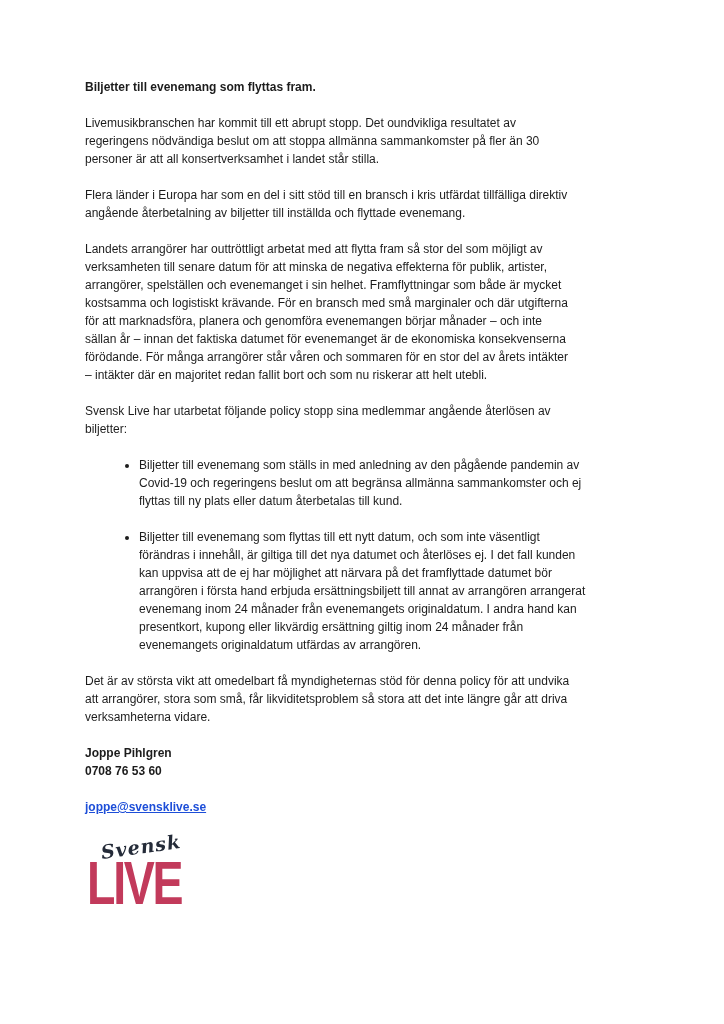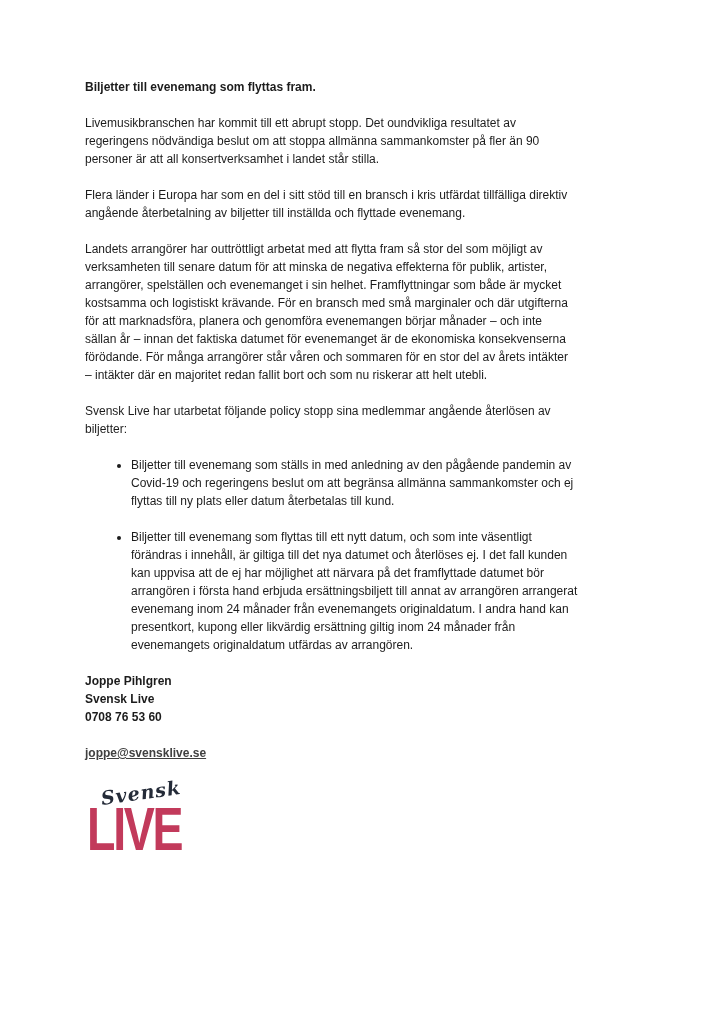--- a/index.html
+++ b/index.html
@@ -22,21 +22,21 @@
   .doc-title {
     font-weight: bold;
     margin-bottom: 18px;
     white-space: pre-line;
   }
   .para {
     margin-bottom: 18px;
     white-space: pre-line;
   }
   ul.bullets {
-    margin: 0;
+    margin: 8px;
     padding-left: 46px;
     list-style-type: disc;
   }
   ul.bullets li {
     margin-bottom: 18px;
     white-space: pre-line;
   }
   .signature { line-height: 1.5; font-weight: bold; }
   .sig-line { white-space: pre-line; }
   .email-link {
@@ -75,21 +75,21 @@
 </style>
 </head>
 <body>
 
 <div class="page">
   <div class="content">
 
     <div class="doc-title">Biljetter till evenemang som flyttas fram.</div>
 
     <div class="para">Livemusikbranschen har kommit till ett abrupt stopp. Det oundvikliga resultatet av
-regeringens nödvändiga beslut om att stoppa allmänna sammankomster på fler än 90
+regeringens nödvändiga beslut om att stoppa allmänna sammankomster på fler än 30
 personer är att all konsertverksamhet i landet står stilla.</div>
 
     <div class="para">Flera länder i Europa har som en del i sitt stöd till en bransch i kris utfärdat tillfälliga direktiv
 angående återbetalning av biljetter till inställda och flyttade evenemang.</div>
 
     <div class="para">Landets arrangörer har outtröttligt arbetat med att flytta fram så stor del som möjligt av
 verksamheten till senare datum för att minska de negativa effekterna för publik, artister,
 arrangörer, spelställen och evenemanget i sin helhet. Framflyttningar som både är mycket
 kostsamma och logistiskt krävande. För en bransch med små marginaler och där utgifterna
 för att marknadsföra, planera och genomföra evenemangen börjar månader – och inte
@@ -106,27 +106,29 @@
 flyttas till ny plats eller datum återbetalas till kund.</li>
       <li>Biljetter till evenemang som flyttas till ett nytt datum, och som inte väsentligt
 förändras i innehåll, är giltiga till det nya datumet och återlöses ej. I det fall kunden
 kan uppvisa att de ej har möjlighet att närvara på det framflyttade datumet bör
 arrangören i första hand erbjuda ersättningsbiljett till annat av arrangören arrangerat
 evenemang inom 24 månader från evenemangets originaldatum. I andra hand kan
 presentkort, kupong eller likvärdig ersättning giltig inom 24 månader från
 evenemangets originaldatum utfärdas av arrangören.</li>
     </ul>
 
+    <div class="para">Det är av största vikt att omedelbart få myndigheternas stöd för denna policy för att undvika
+att arrangörer, stora som små, får likviditetsproblem så stora att det inte längre går att driva
+verksamheterna vidare.</div>
 
     <div class="signature">
       <div class="sig-line">Joppe Pihlgren</div>
-      <div class="sig-line">Svensk Live</div>
       <div class="sig-line">0708 76 53 60</div>
       <div class="sig-line">
-        <a class="email-link" style="color: #404040;">joppe@svensklive.se</a>
+        <a class="email-link" style="color: #1d4ed8;">joppe@svensklive.se</a>
       </div>
     </div>
 
     <div class="logo">
       <span class="logo-script" style="color: rgb(36, 43, 56);">Svensk</span>
       <span class="logo-main" style="color: rgb(194, 58, 91);">LIVE</span>
     </div>
 
   </div>
 </div>

